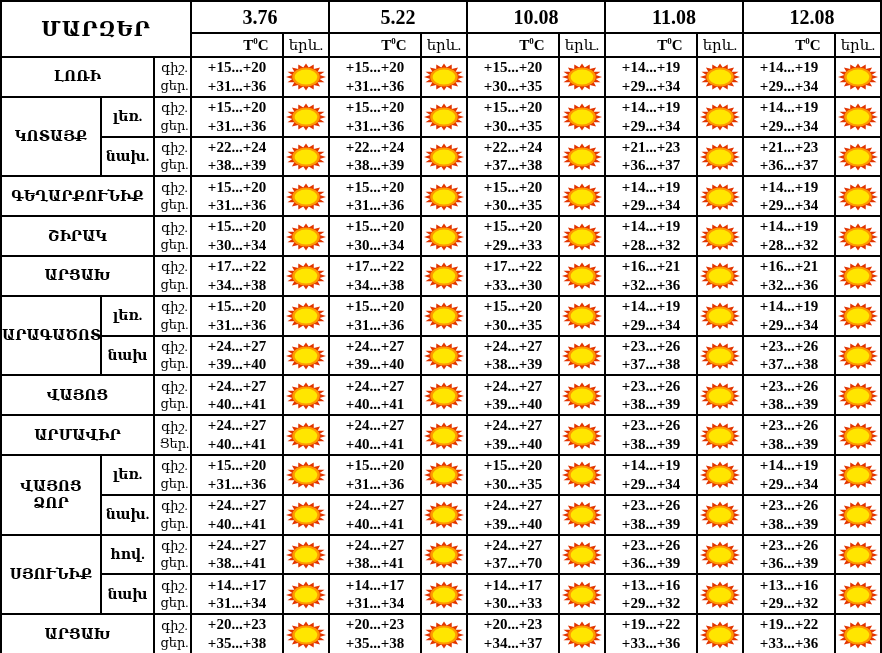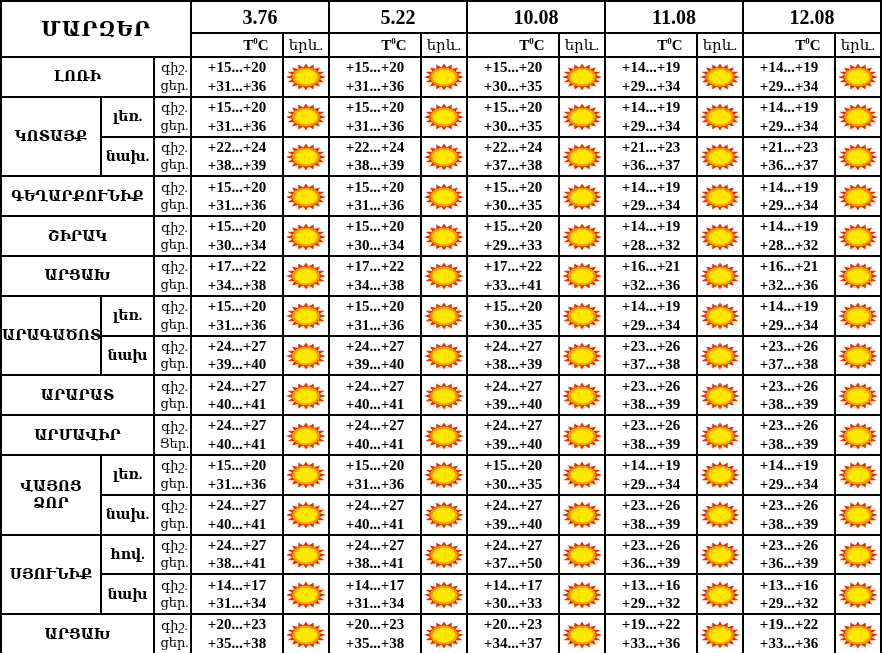--- a/index.html
+++ b/index.html
@@ -298,21 +298,21 @@
             </svg>
           </td>
           <td class="temps"><span>+17...+22</span><br><span>+34...+38</span></td>
           <td class="icon-cell">
             <svg width="42" height="28" viewBox="0 0 42 28">
               <polygon points="41.0,14.0 34.7,15.9 39.5,19.2 32.6,19.3 35.1,23.6 28.8,22.0 28.7,26.6 23.7,23.4 21.0,27.6 18.3,23.4 13.3,26.6 13.2,22.0 6.9,23.6 9.4,19.3 2.5,19.2 7.3,15.9 1.0,14.0 7.3,12.1 2.5,8.8 9.4,8.7 6.9,4.4 13.2,6.0 13.3,1.4 18.3,4.6 21.0,0.4 23.7,4.6 28.7,1.4 28.8,6.0 35.1,4.4 32.6,8.7 39.5,8.8 34.7,12.1" fill="#e23500"></polygon>
               <ellipse cx="21" cy="14" rx="13.8" ry="9.4" fill="#ff9800"></ellipse>
               <ellipse cx="21" cy="14" rx="11.3" ry="7.4" fill="#ffe600"></ellipse>
             </svg>
           </td>
-          <td class="temps"><span>+17...+22</span><br><span>+33...+41</span></td>
+          <td class="temps"><span>+17...+22</span><br><span>+33...+30</span></td>
           <td class="icon-cell">
             <svg width="42" height="28" viewBox="0 0 42 28">
               <polygon points="41.0,14.0 34.7,15.9 39.5,19.2 32.6,19.3 35.1,23.6 28.8,22.0 28.7,26.6 23.7,23.4 21.0,27.6 18.3,23.4 13.3,26.6 13.2,22.0 6.9,23.6 9.4,19.3 2.5,19.2 7.3,15.9 1.0,14.0 7.3,12.1 2.5,8.8 9.4,8.7 6.9,4.4 13.2,6.0 13.3,1.4 18.3,4.6 21.0,0.4 23.7,4.6 28.7,1.4 28.8,6.0 35.1,4.4 32.6,8.7 39.5,8.8 34.7,12.1" fill="#e23500"></polygon>
               <ellipse cx="21" cy="14" rx="13.8" ry="9.4" fill="#ff9800"></ellipse>
               <ellipse cx="21" cy="14" rx="11.3" ry="7.4" fill="#ffe600"></ellipse>
             </svg>
           </td>
           <td class="temps"><span>+16...+21</span><br><span>+32...+36</span></td>
           <td class="icon-cell">
             <svg width="42" height="28" viewBox="0 0 42 28">
@@ -413,21 +413,21 @@
           <td class="temps"><span>+23...+26</span><br><span>+37...+38</span></td>
           <td class="icon-cell">
             <svg width="42" height="28" viewBox="0 0 42 28">
               <polygon points="41.0,14.0 34.7,15.9 39.5,19.2 32.6,19.3 35.1,23.6 28.8,22.0 28.7,26.6 23.7,23.4 21.0,27.6 18.3,23.4 13.3,26.6 13.2,22.0 6.9,23.6 9.4,19.3 2.5,19.2 7.3,15.9 1.0,14.0 7.3,12.1 2.5,8.8 9.4,8.7 6.9,4.4 13.2,6.0 13.3,1.4 18.3,4.6 21.0,0.4 23.7,4.6 28.7,1.4 28.8,6.0 35.1,4.4 32.6,8.7 39.5,8.8 34.7,12.1" fill="#e23500"></polygon>
               <ellipse cx="21" cy="14" rx="13.8" ry="9.4" fill="#ff9800"></ellipse>
               <ellipse cx="21" cy="14" rx="11.3" ry="7.4" fill="#ffe600"></ellipse>
             </svg>
           </td>
         </tr>
         <tr>
-          <td class="region" rowspan="1" colspan="2">ԱՐԱՐԱՏ</td>
+          <td class="region" rowspan="1" colspan="2">ՎԱՅՈՑ</td>
           <td class="daynight"><span>գիշ.</span><br><span>ցեր.</span></td>
           <td class="temps"><span>+24...+27</span><br><span>+40...+41</span></td>
           <td class="icon-cell">
             <svg width="42" height="28" viewBox="0 0 42 28">
               <polygon points="41.0,14.0 34.7,15.9 39.5,19.2 32.6,19.3 35.1,23.6 28.8,22.0 28.7,26.6 23.7,23.4 21.0,27.6 18.3,23.4 13.3,26.6 13.2,22.0 6.9,23.6 9.4,19.3 2.5,19.2 7.3,15.9 1.0,14.0 7.3,12.1 2.5,8.8 9.4,8.7 6.9,4.4 13.2,6.0 13.3,1.4 18.3,4.6 21.0,0.4 23.7,4.6 28.7,1.4 28.8,6.0 35.1,4.4 32.6,8.7 39.5,8.8 34.7,12.1" fill="#e23500"></polygon>
               <ellipse cx="21" cy="14" rx="13.8" ry="9.4" fill="#ff9800"></ellipse>
               <ellipse cx="21" cy="14" rx="11.3" ry="7.4" fill="#ffe600"></ellipse>
             </svg>
           </td>
           <td class="temps"><span>+24...+27</span><br><span>+40...+41</span></td>
@@ -609,21 +609,21 @@
             </svg>
           </td>
           <td class="temps"><span>+24...+27</span><br><span>+38...+41</span></td>
           <td class="icon-cell">
             <svg width="42" height="28" viewBox="0 0 42 28">
               <polygon points="41.0,14.0 34.7,15.9 39.5,19.2 32.6,19.3 35.1,23.6 28.8,22.0 28.7,26.6 23.7,23.4 21.0,27.6 18.3,23.4 13.3,26.6 13.2,22.0 6.9,23.6 9.4,19.3 2.5,19.2 7.3,15.9 1.0,14.0 7.3,12.1 2.5,8.8 9.4,8.7 6.9,4.4 13.2,6.0 13.3,1.4 18.3,4.6 21.0,0.4 23.7,4.6 28.7,1.4 28.8,6.0 35.1,4.4 32.6,8.7 39.5,8.8 34.7,12.1" fill="#e23500"></polygon>
               <ellipse cx="21" cy="14" rx="13.8" ry="9.4" fill="#ff9800"></ellipse>
               <ellipse cx="21" cy="14" rx="11.3" ry="7.4" fill="#ffe600"></ellipse>
             </svg>
           </td>
-          <td class="temps"><span>+24...+27</span><br><span>+37...+50</span></td>
+          <td class="temps"><span>+24...+27</span><br><span>+37...+70</span></td>
           <td class="icon-cell">
             <svg width="42" height="28" viewBox="0 0 42 28">
               <polygon points="41.0,14.0 34.7,15.9 39.5,19.2 32.6,19.3 35.1,23.6 28.8,22.0 28.7,26.6 23.7,23.4 21.0,27.6 18.3,23.4 13.3,26.6 13.2,22.0 6.9,23.6 9.4,19.3 2.5,19.2 7.3,15.9 1.0,14.0 7.3,12.1 2.5,8.8 9.4,8.7 6.9,4.4 13.2,6.0 13.3,1.4 18.3,4.6 21.0,0.4 23.7,4.6 28.7,1.4 28.8,6.0 35.1,4.4 32.6,8.7 39.5,8.8 34.7,12.1" fill="#e23500"></polygon>
               <ellipse cx="21" cy="14" rx="13.8" ry="9.4" fill="#ff9800"></ellipse>
               <ellipse cx="21" cy="14" rx="11.3" ry="7.4" fill="#ffe600"></ellipse>
             </svg>
           </td>
           <td class="temps"><span>+23...+26</span><br><span>+36...+39</span></td>
           <td class="icon-cell">
             <svg width="42" height="28" viewBox="0 0 42 28">

